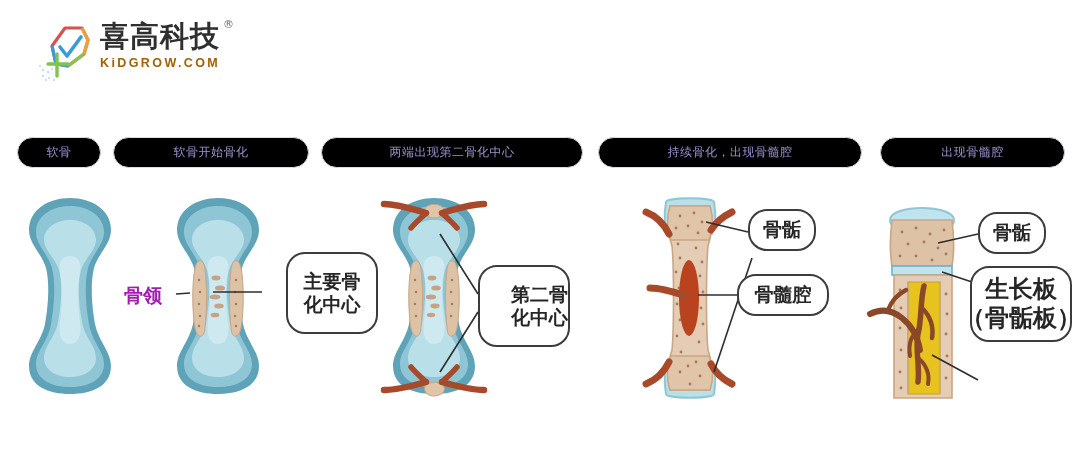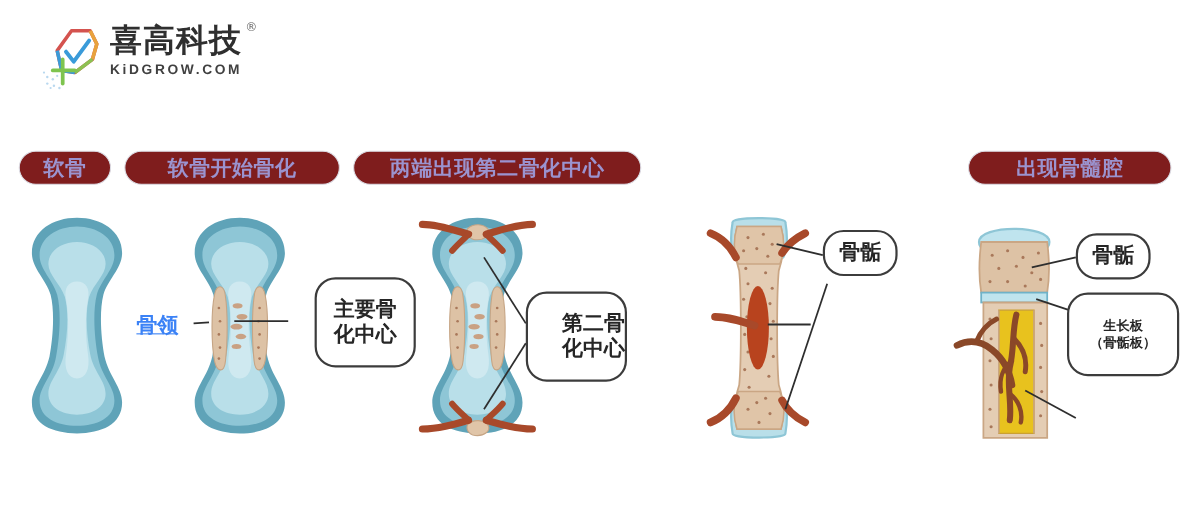--- a/index.html
+++ b/index.html
@@ -18,59 +18,59 @@
   .logo-cn{
     font-family:"DejaVu Sans","Liberation Sans",sans-serif;
     font-size:29px;font-weight:700;color:#2f2f2f;letter-spacing:1px;
     line-height:1;position:relative;display:inline-block;
   }
   .logo-reg{
     position:absolute;right:-15px;top:-3px;
     font-size:11px;font-weight:400;color:#6e6e6e;
   }
   .logo-en{
-    margin-top:5px;font-size:12.5px;font-weight:700;color:#404040;
+    margin-top:5px;font-size:12.5px;font-weight:700;color:#a16207;
     letter-spacing:2.4px;font-family:"Liberation Sans",sans-serif;
   }
 
   
   .pill{
     position:absolute;top:137px;height:31px;
     border:1.6px solid #dcdce4;border-radius:16px;
-    background:#7f1d1d;
+    background:#000000;
     display:flex;align-items:center;justify-content:center;
     color:#9b93cf;
     font-family:"DejaVu Sans","Liberation Sans",sans-serif;
-    font-size:19px;font-weight:700;letter-spacing:.5px;
+    font-size:12px;font-weight:400;letter-spacing:.5px;
     white-space:nowrap;box-sizing:border-box;
   }
   .p0{left:17px;width:84px;}
   .p1{left:113px;width:196px;}
   .p2{left:321px;width:262px;}
   .p3{left:598px;width:264px;}
   .p4{left:880px;width:185px;}
 
   
   .callout{
     position:absolute;
     border:2px solid #3c3c3c;border-radius:19px;background:#ffffff;
     display:flex;flex-direction:column;align-items:center;justify-content:center;
     color:#262626;
     font-family:"DejaVu Sans","Liberation Sans",sans-serif;
     font-size:19px;font-weight:700;line-height:1.22;
     box-sizing:border-box;z-index:6;
   }
-  .callout.small{font-size:12px;}
+  .callout.small{font-size:24px;}
   .callout span{display:block;text-align:center;white-space:nowrap;}
 
   
   .plain-label{
-    position:absolute;color:#3b82f6;
+    position:absolute;color:#a21caf;
     font-family:"DejaVu Sans","Liberation Sans",sans-serif;
-    font-size:19px;font-weight:700;white-space:nowrap;z-index:6;text-decoration:underline;
+    font-size:19px;font-weight:700;white-space:nowrap;z-index:6;
   }
 
   
   svg.leaders{position:absolute;left:0;top:0;width:1080px;height:474px;
     pointer-events:none;z-index:5;}
 
   
   .fig{position:absolute;}
   .fig svg{display:block;overflow:visible;}
 </style>
@@ -110,20 +110,21 @@
         <span>喜高科技</span>
         <sup class="logo-reg">®</sup>
       </div>
       <div class="logo-en">KiDGROW.COM</div>
     </div>
   </div>
 
   <div class="pill p0">软骨</div>
   <div class="pill p2">两端出现第二骨化中心</div>
   <div class="pill p1">软骨开始骨化</div>
+  <div class="pill p3">持续骨化，出现骨髓腔</div>
   <div class="pill p4">出现骨髓腔</div>
 
   <svg class="leaders">
 
     <line x1="176" y1="294" x2="190" y2="293" stroke="#2e2e2e" stroke-width="1.6"></line>
 
     <line x1="262" y1="292" x2="213" y2="292" stroke="#2e2e2e" stroke-width="1.6"></line>
 
     <line x1="478" y1="294" x2="440" y2="234" stroke="#2e2e2e" stroke-width="1.6"></line>
     <line x1="478" y1="312" x2="440" y2="372" stroke="#2e2e2e" stroke-width="1.6"></line>
@@ -380,20 +381,23 @@
   </div>
 
   <div class="callout" style="left:478px;top:265px;width:92px;height:82px;align-items:flex-end;">
     <span>第二骨</span>
     <span>化中心</span>
   </div>
 
   <div class="callout" style="left:748px;top:209px;width:68px;height:42px;">
     <span>骨骺</span>
   </div>
+  <div class="callout" style="left:737px;top:274px;width:92px;height:42px;">
+    <span>骨髓腔</span>
+  </div>
 
   <div class="callout" style="left:978px;top:212px;width:68px;height:42px;">
     <span>骨骺</span>
   </div>
   <div class="callout small" style="left:970px;top:266px;width:102px;height:76px;">
     <span>生长板</span>
     <span>（骨骺板）</span>
   </div>
 
 </div>

